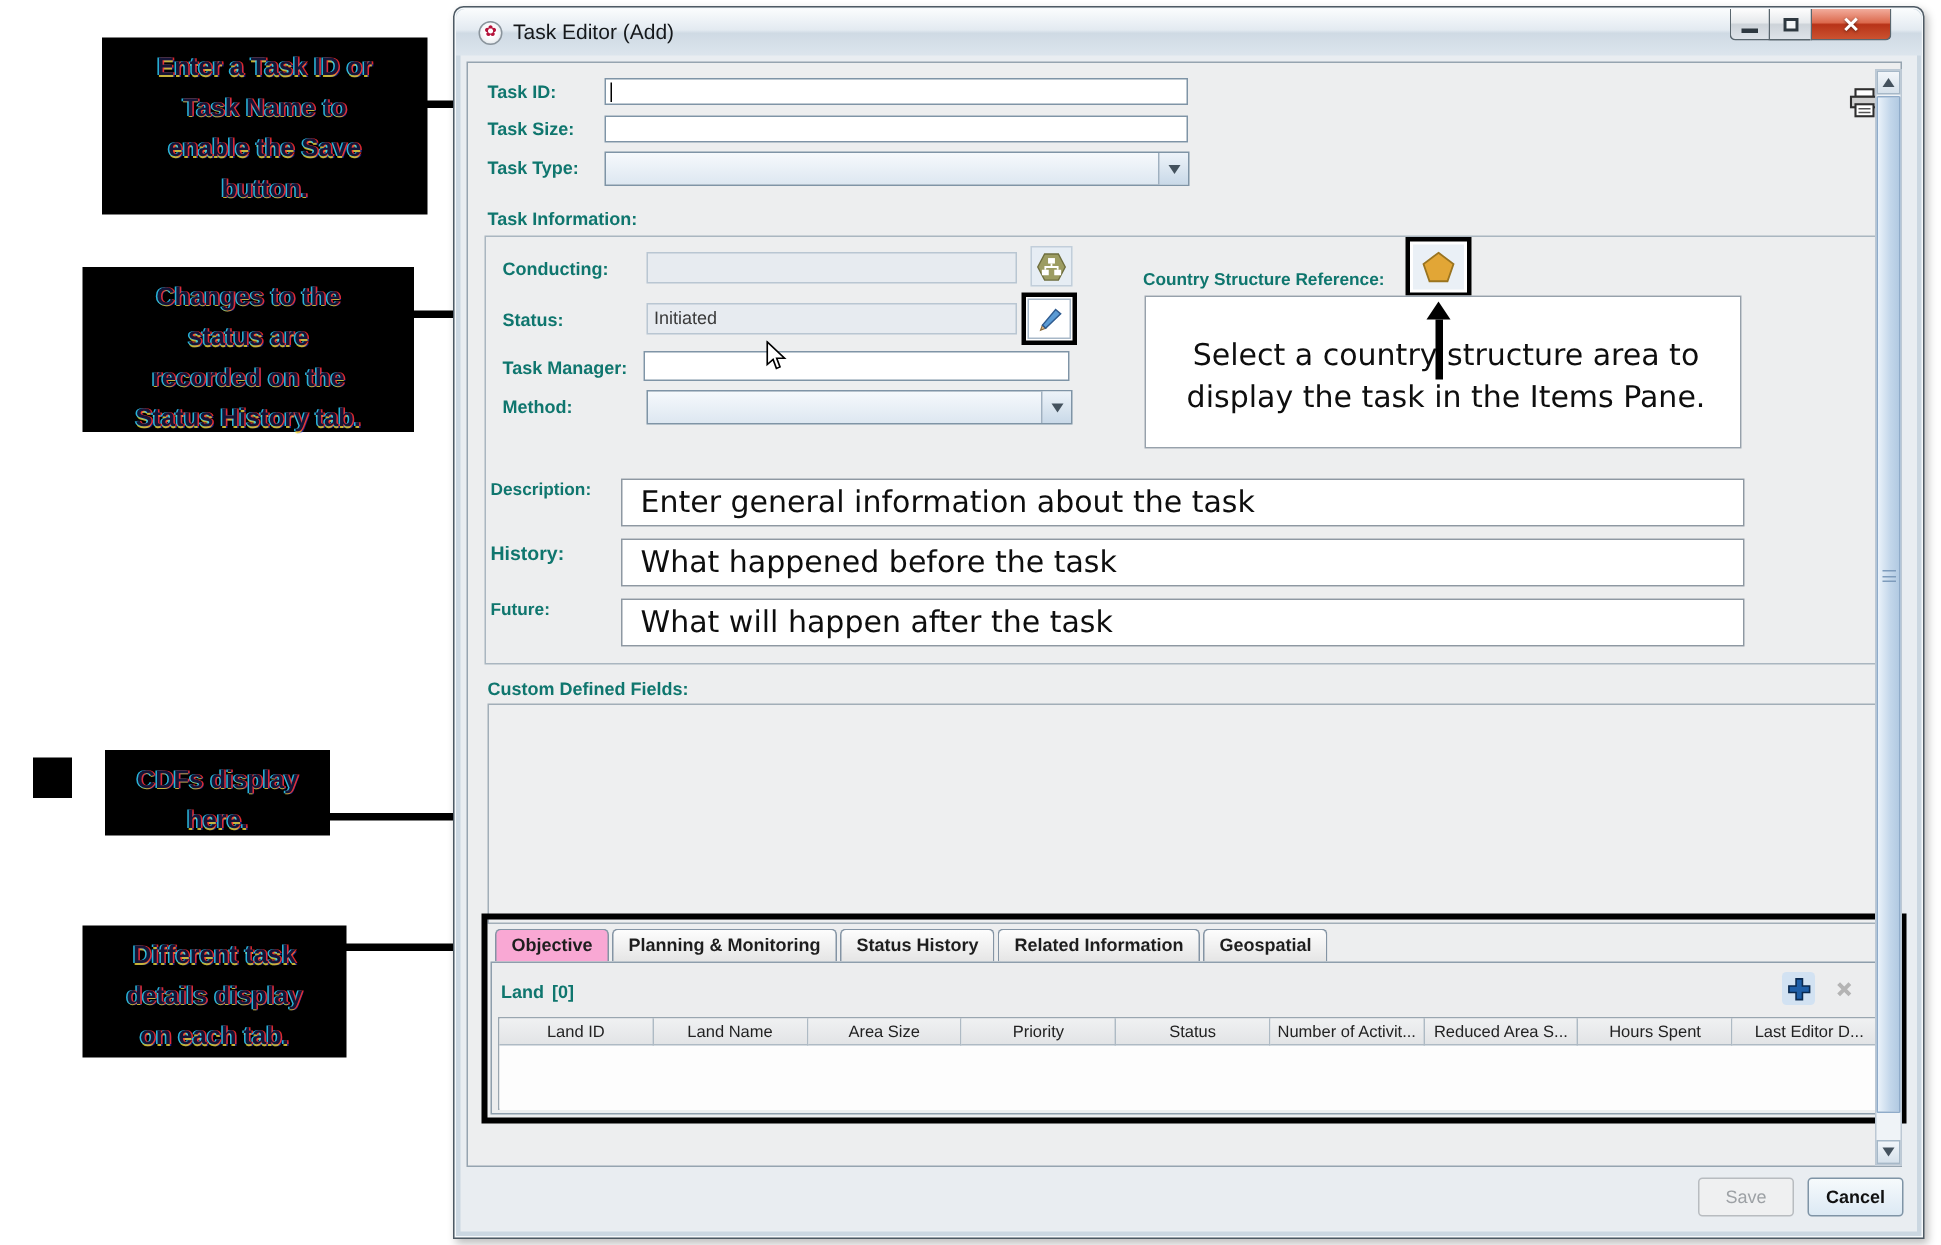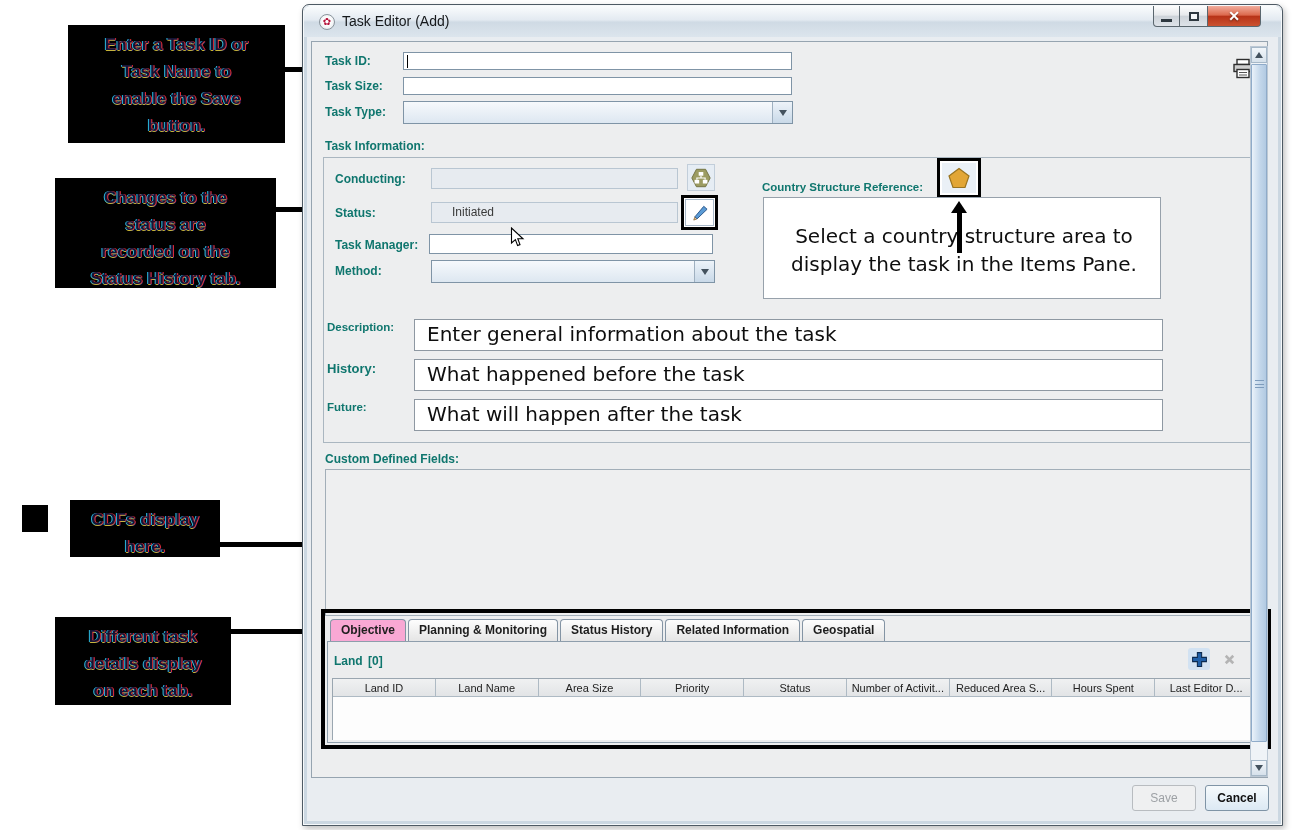--- a/index.html
+++ b/index.html
@@ -78,21 +78,21 @@
     position:absolute; left:0; top:17px; width:16px; height:678px;
     background:linear-gradient(90deg, #EAF2FA, #C2D6EA 60%, #B2CAE2); border:1px solid #8FABC9; border-radius:1px;
   }
   .grip { position:absolute; left:3px; top:315px; width:9px; height:8px;
     border-top:1px solid #7E9CBC; border-bottom:1px solid #7E9CBC; }
   .grip::after { content:''; position:absolute; left:0; top:3px; width:9px; height:1px; background:#7E9CBC; }
 
   
   .flabel { position:absolute; font-size:12px; font-weight:bold; color:#0f766e; white-space:nowrap; }
   .tfield { position:absolute; background:#fff; border:1px solid #7F94A6; }
-  .tfield.disabled { background:#E7EBF0; border:1px solid #B9C6D2; color:#3A3A3A; font-size:12px; padding:2px 20px; }
+  .tfield.disabled { background:#E7EBF0; border:1px solid #B9C6D2; color:#3A3A3A; font-size:12px; padding:2px 4px; }
   .caret { position:absolute; left:3px; top:2px; width:1px; height:13px; background:#000; }
   .combo {
     position:absolute; border:1px solid #7F94A6;
     background:linear-gradient(#F6F9FC, #DDE7F1);
   }
   .combo .drop {
     position:absolute; right:0; top:0; bottom:0; width:20px;
     border-left:1px solid #9FB0C0; background:linear-gradient(#EDF3F9, #C9D9E8);
     display:flex; align-items:center; justify-content:center;
   }

